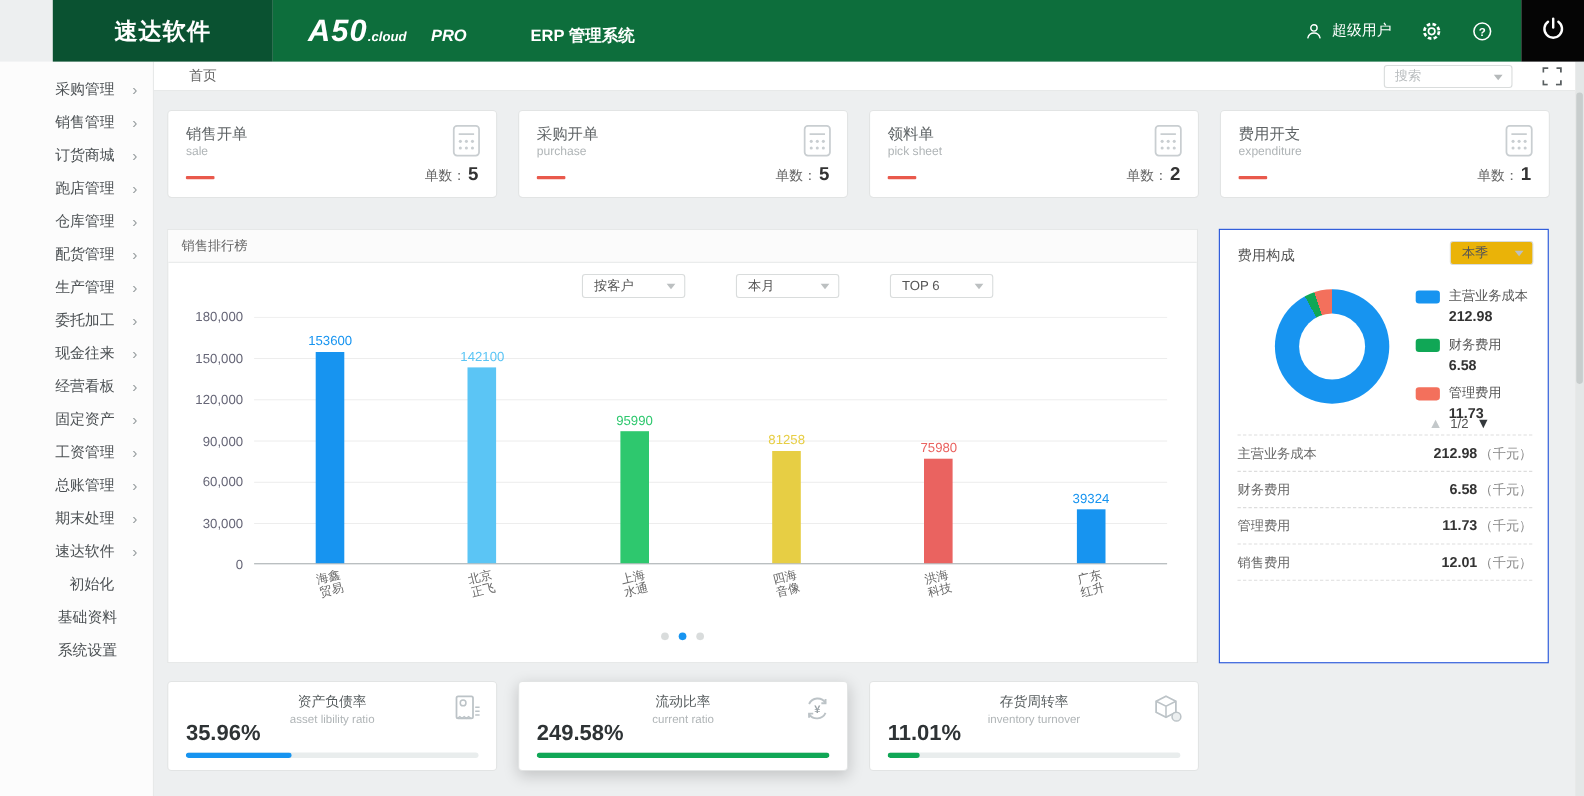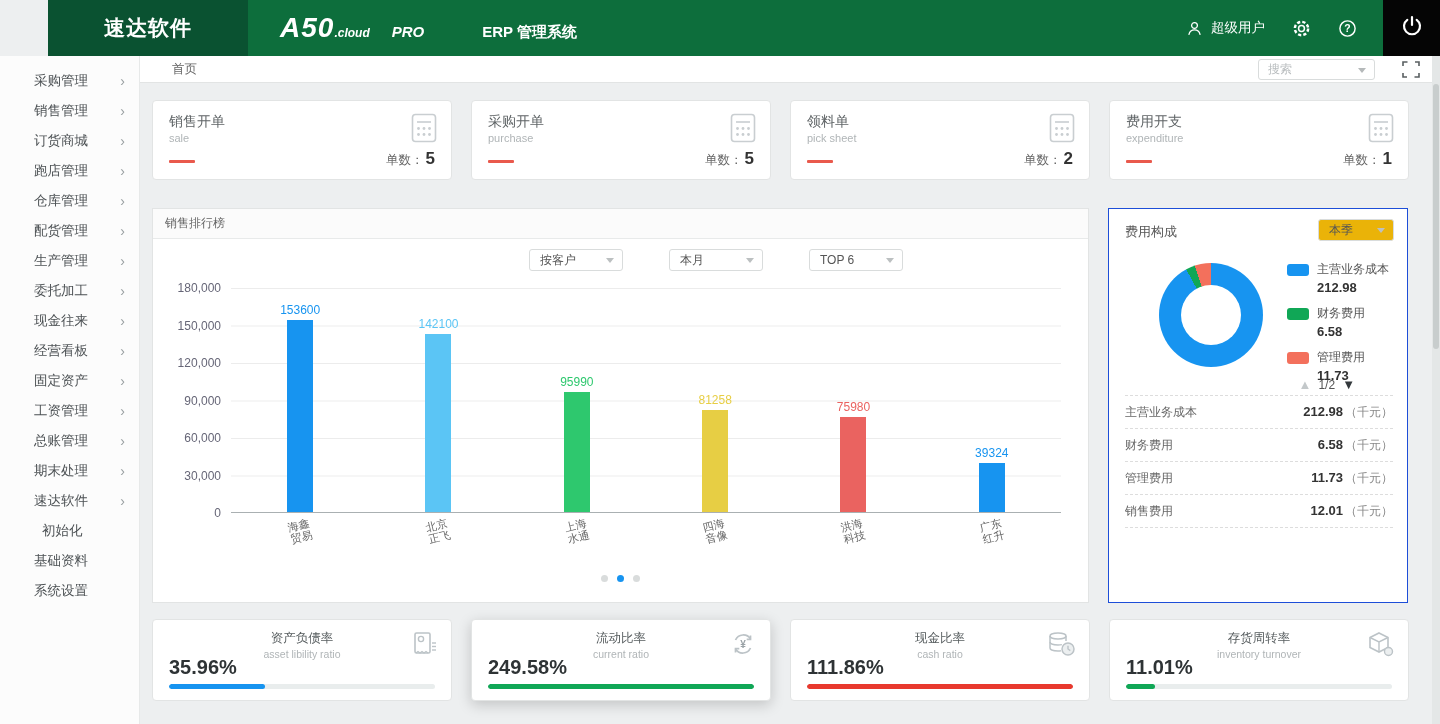--- a/index.html
+++ b/index.html
@@ -21,21 +21,21 @@
   .power-block { width:57px; height:56px; background:#050505; display:flex; align-items:center; justify-content:center; cursor:pointer; }
 
   
   .topbar { position:absolute; top:56px; left:140px; right:8px; height:27px; background:#fff; border-bottom:1px solid #e2e4e4; z-index:5; }
   .breadcrumb { position:absolute; left:32px; top:0; line-height:27px; font-size:12.5px; color:#666; cursor:pointer; }
   .search-select { position:absolute; left:1118px; top:3px; width:117px; height:21px; border:1px solid #d9dcdc; border-radius:3px; background:#fff; font-size:12px; color:#b9bdbf; line-height:19px; padding-left:9px; cursor:pointer; }
   .search-select .caret { position:absolute; right:8px; top:8px; width:0; height:0; border-left:4px solid transparent; border-right:4px solid transparent; border-top:5px solid #b5b9ba; }
   .fullscreen-btn { position:absolute; left:1262px; top:5px; width:18px; height:17px; cursor:pointer; }
 
   
-  .sidebar { position:absolute; top:56px; left:0; width:140px; bottom:0; background:#fcfcfc; border-right:1px solid #e7e9e9; padding-top:10px; z-index:4; }
+  .sidebar { position:absolute; top:56px; left:0; width:140px; bottom:0; background:#fcfcfc; border-right:1px solid #e7e9e9; padding-top:10px; z-index:4;text-align:center; }
   .side-item { height:30px; display:flex; align-items:center; padding:0 14px 0 34px; font-size:13.5px; color:#4c5154; cursor:pointer; }
   .side-item.indent { padding-left:42px; }
   .side-item .lbl { flex:1; }
   .side-item .chev { color:#9aa0a2; font-size:14px; line-height:1; }
 
   
   .page-scrollbar { position:absolute; top:56px; right:0; width:8px; bottom:0; background:#e4e7e7; }
   .page-scrollbar .thumb { position:absolute; left:1px; top:28px; width:6px; height:265px; background:#c8cdcd; border-radius:3px; }
 
   
@@ -467,36 +467,20 @@
             <path d="M21.5 18a8.5 8.5 0 0 1-15 1" fill="none" stroke="#bcc3c7" stroke-width="1.7"></path>
             <path d="M6.5 22.5v-3.8h3.8" fill="none" stroke="#bcc3c7" stroke-width="1.7"></path>
             <text x="14" y="18" text-anchor="middle" font-size="10" font-weight="bold" fill="#9aa2a6">¥</text>
           </svg></span>
     <div class="kpi-value">249.58%</div>
     <div class="kpi-track">
       <div class="kpi-fill" style="width:100%;background:#10A756"></div>
     </div>
   </div>
       <div class="kpi-card">
-    <div class="kpi-title">现金比率</div>
-    <div class="kpi-sub">cash ratio</div>
-    <span class="kpi-icon"><svg width="30" height="28" viewBox="0 0 30 28">
-            <ellipse cx="12" cy="6" rx="8" ry="3" fill="none" stroke="#bcc3c7" stroke-width="1.5"></ellipse>
-            <path d="M4 6v12c0 1.7 3.6 3 8 3 1 0 2-.07 2.9-.2" fill="none" stroke="#bcc3c7" stroke-width="1.5"></path>
-            <path d="M20 6v5" fill="none" stroke="#bcc3c7" stroke-width="1.5"></path>
-            <path d="M4 12c0 1.7 3.6 3 8 3 1.4 0 2.7-.13 3.9-.36" fill="none" stroke="#bcc3c7" stroke-width="1.3"></path>
-            <circle cx="22" cy="19" r="6" fill="#eceff0" stroke="#bcc3c7" stroke-width="1.5"></circle>
-            <path d="M22 15.8V19l2.3 1.6" fill="none" stroke="#bcc3c7" stroke-width="1.4"></path>
-          </svg></span>
-    <div class="kpi-value">111.86%</div>
-    <div class="kpi-track">
-      <div class="kpi-fill" style="width:100%;background:#E8392E"></div>
-    </div>
-  </div>
-      <div class="kpi-card">
     <div class="kpi-title">存货周转率</div>
     <div class="kpi-sub">inventory turnover</div>
     <span class="kpi-icon"><svg width="30" height="28" viewBox="0 0 30 28">
             <path d="M14 3l9 4.5v10L14 22l-9-4.5v-10z" fill="none" stroke="#bcc3c7" stroke-width="1.6"></path>
             <path d="M5 7.5L14 12l9-4.5M14 12v10" fill="none" stroke="#bcc3c7" stroke-width="1.4"></path>
             <circle cx="23.5" cy="21.5" r="4" fill="#eceff0" stroke="#bcc3c7" stroke-width="1.4"></circle>
           </svg></span>
     <div class="kpi-value">11.01%</div>
     <div class="kpi-track">
       <div class="kpi-fill" style="width:11.01%;background:#10A756"></div>

